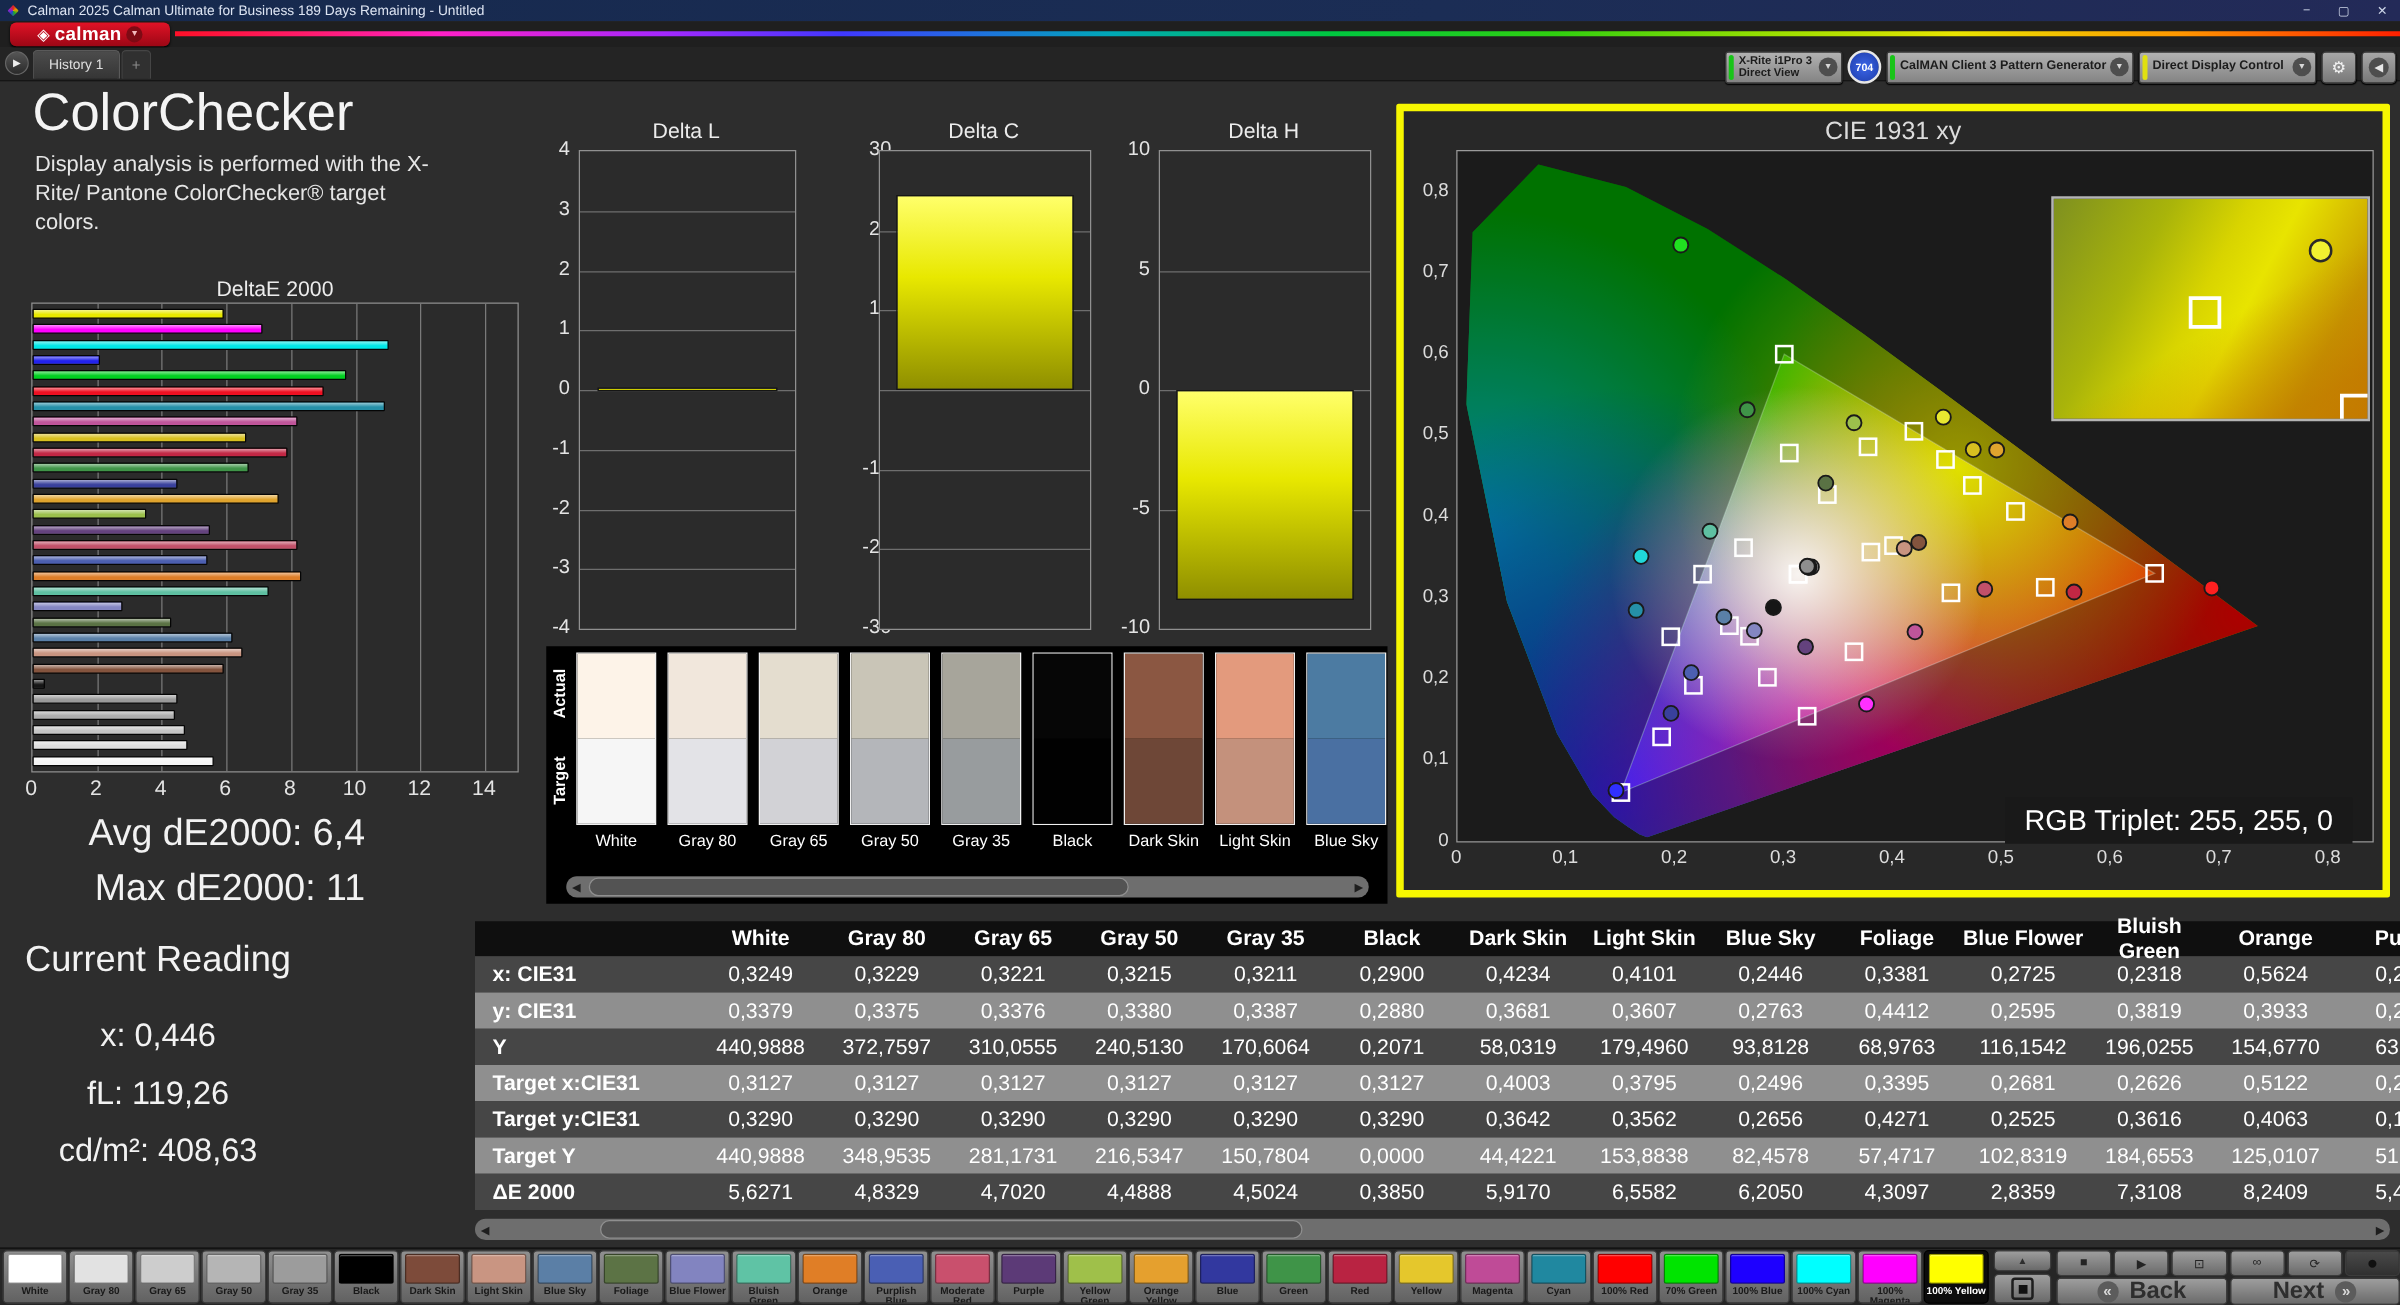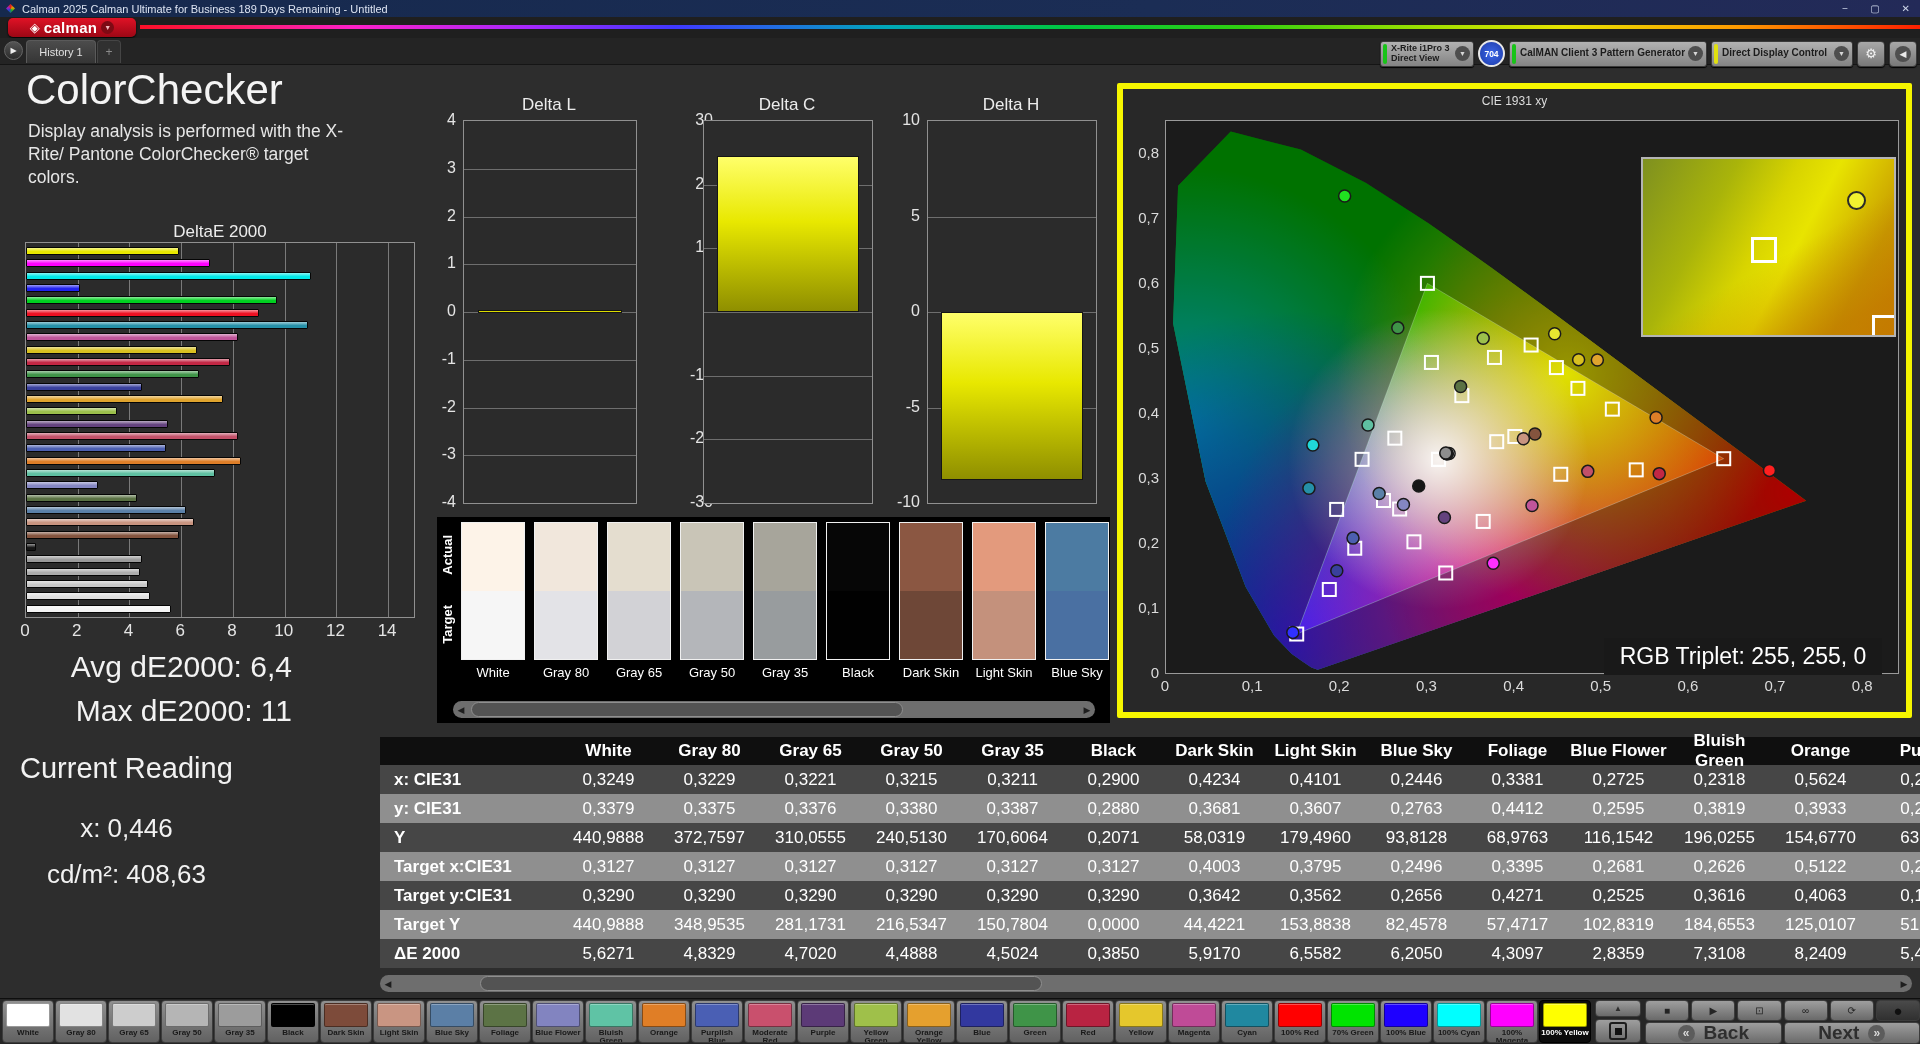--- a/index.html
+++ b/index.html
@@ -63,21 +63,21 @@
   #swatch-items{position:absolute;left:24px;top:5px;display:flex;gap:9px;}
   .sw-col{width:64px;flex:none;}
   .sw-box{border:1px solid #f0f0f0;height:136px;}
   .sw-a,.sw-t{height:68px;}
   .sw-l{text-align:center;color:#fff;font-size:13px;margin-top:5px;white-space:nowrap;}
   .hscroll{position:absolute;background:#6e6e6e;border-radius:9px;}
   .hthumb{position:absolute;top:1px;bottom:1px;background:#535353;border:1px solid #8f8f8f;border-radius:8px;}
   .sarr{position:absolute;top:0;bottom:0;width:16px;display:flex;align-items:center;justify-content:center;font-size:9px;color:#1e1e1e;}
   
   #cie-frame{position:absolute;left:1117px;top:83px;width:783px;height:623px;border:6px solid #f6f600;background:#282828;border-radius:2px;}
-  #cie-title{text-align:center;margin-top:5px;font-size:12px;color:#dcdcdc;}
+  #cie-title{text-align:center;margin-top:5px;font-size:20px;color:#dcdcdc;}
   #cie-plot{position:absolute;left:42px;top:31px;width:732px;height:552px;background:#1b1b1b;border:1px solid #9a9a9a;}
   #cie-svg{position:absolute;inset:0;}
   #cie-ylabels{position:absolute;left:2px;top:31px;width:36px;height:552px;}
   .cieyl{position:absolute;right:2px;transform:translateY(-50%);font-size:15px;color:#dcdcdc;}
   #cie-xlabels{position:absolute;left:42px;top:588px;width:732px;height:20px;}
   .ciexl{position:absolute;transform:translateX(-50%);font-size:15px;color:#dcdcdc;}
   #cie-inset{position:absolute;left:518px;top:68px;width:251px;height:176px;border:2px solid #b4b4b4;overflow:hidden;
     background:linear-gradient(150deg,rgba(0,0,0,0) 55%,rgba(190,110,0,.55) 88%),
                linear-gradient(118deg,#7e9020 0%,#a9b40a 28%,#d8d400 46%,#e8e400 58%,#c89c00 82%,#cc8800 100%);}
   .ins-sq{position:absolute;border:3px solid #fff;background:transparent;}
@@ -286,20 +286,21 @@
   </div>
 
   <div id="avgmax">
     <div>Avg dE2000: 6,4</div>
     <div>Max dE2000: 11</div>
   </div>
 
   <div id="current-reading">
     <div class="crt">Current Reading</div>
     <div>x: 0,446</div>
+    <div>fL: 119,26</div>
     <div>cd/m²: 408,63</div>
   </div>
 
   <div class="vchart" id="delta-l-chart" style="left:433px;">
       <div class="vtitle" style="left: 30px; width: 172px;">Delta L</div>
       <div class="vlabels" style="left: 0px; width: 23px;">
         <span class="vtick" style="top: 0%;">4</span>
         <span class="vtick" style="top: 12.5%;">3</span>
         <span class="vtick" style="top: 25%;">2</span>
         <span class="vtick" style="top: 37.5%;">1</span>

